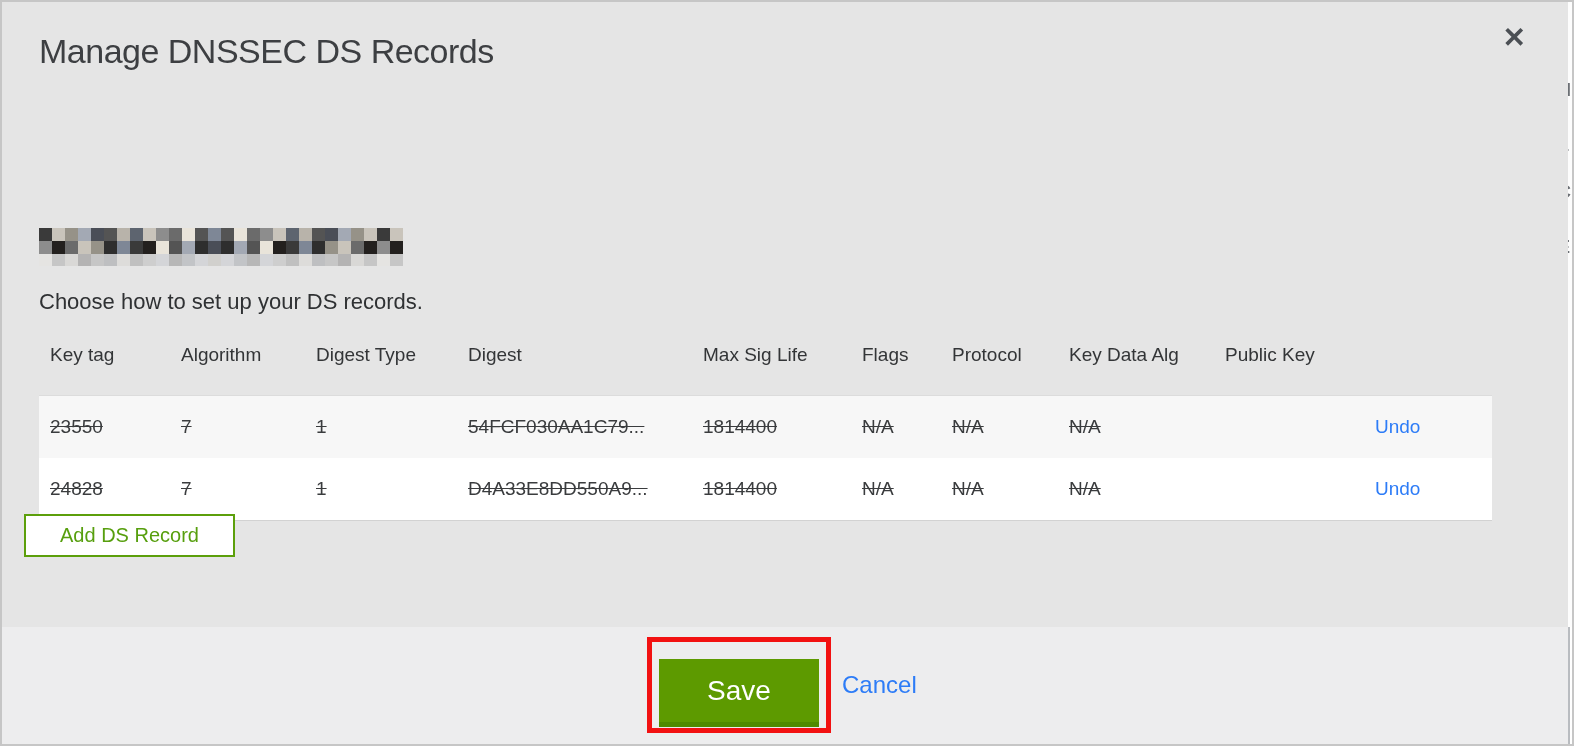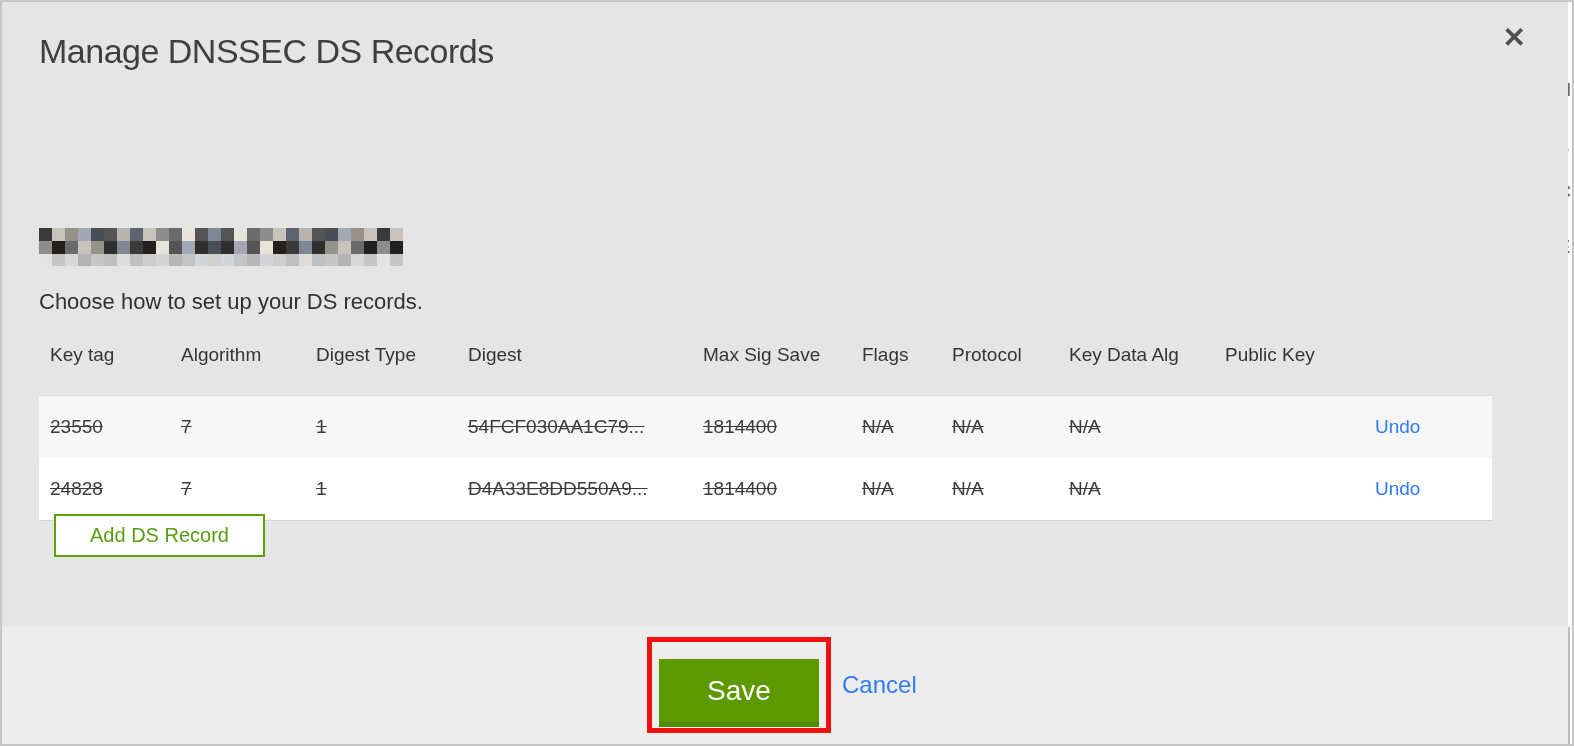--- a/index.html
+++ b/index.html
@@ -37,21 +37,21 @@
     text-align:left; font-weight:400; color:#333537;
     padding:14px 0 29px 11px; border-bottom:1px solid #dcdcdc;
   }
   .ds-table td { padding:20px 0 20px 11px; }
   .ds-table tr.row-deleted-odd  td { background:#f7f7f7; }
   .ds-table tr.row-deleted-even td { background:#ffffff; border-bottom:1px solid #d2d2d2; }
   .ds-table td.struck { text-decoration:line-through; }
   .ds-table td.action-cell { padding-right:16px; }
   .undo-link { color:#2d7cf7; text-decoration:none; font-size:19px; cursor:pointer; }
   .add-ds-btn {
-    position:absolute; left:52px; top:512px;
+    position:absolute; left:22px; top:512px;
     width:211px; height:43px; background:#ffffff;
     border:2px solid #5c9f0b; color:#579f0e; font-size:20px;
     font-family:"Liberation Sans", sans-serif; cursor:pointer;
   }
   .footer {
     position:absolute; left:0; bottom:0; width:100%; height:117px;
     background:#ededee;
   }
   .annotation-box {
     position:absolute; left:645px; top:10px; width:184px; height:96px;
@@ -189,21 +189,21 @@
           <col style="width:156px">
           <col style="width:150px">
         <col style="width:128px">
       </colgroup>
       <thead>
         <tr>
           <th>Key tag</th>
           <th>Algorithm</th>
           <th>Digest Type</th>
           <th>Digest</th>
-          <th>Max Sig Save</th>
+          <th>Max Sig Life</th>
           <th>Flags</th>
           <th>Protocol</th>
           <th>Key Data Alg</th>
           <th>Public Key</th>
           <th></th>
         </tr>
       </thead>
       <tbody>
         <tr class="row-deleted-odd">
           <td class="struck">23550</td>

